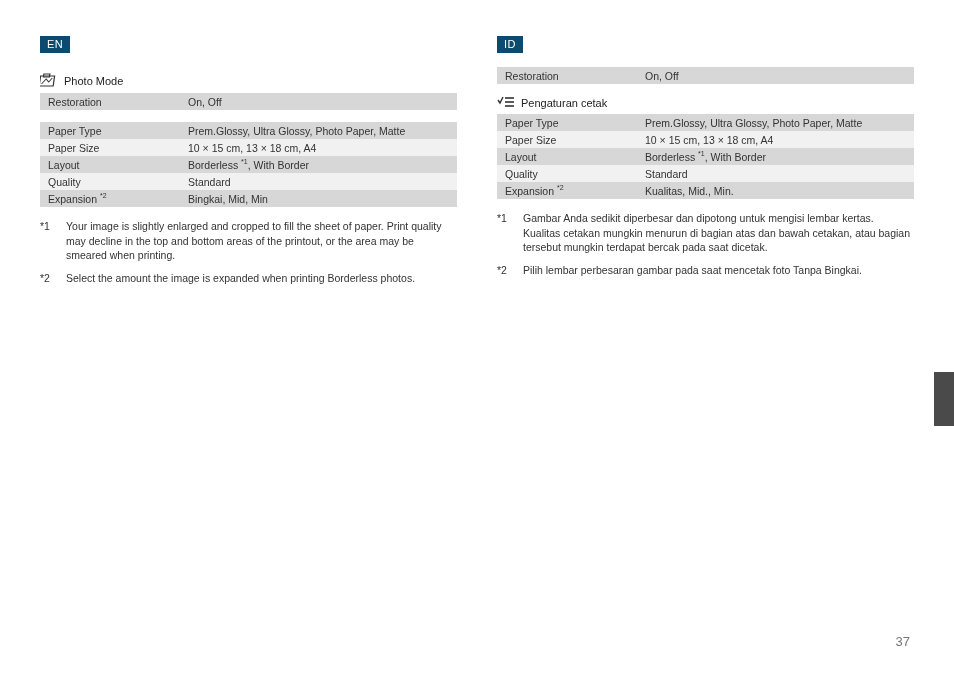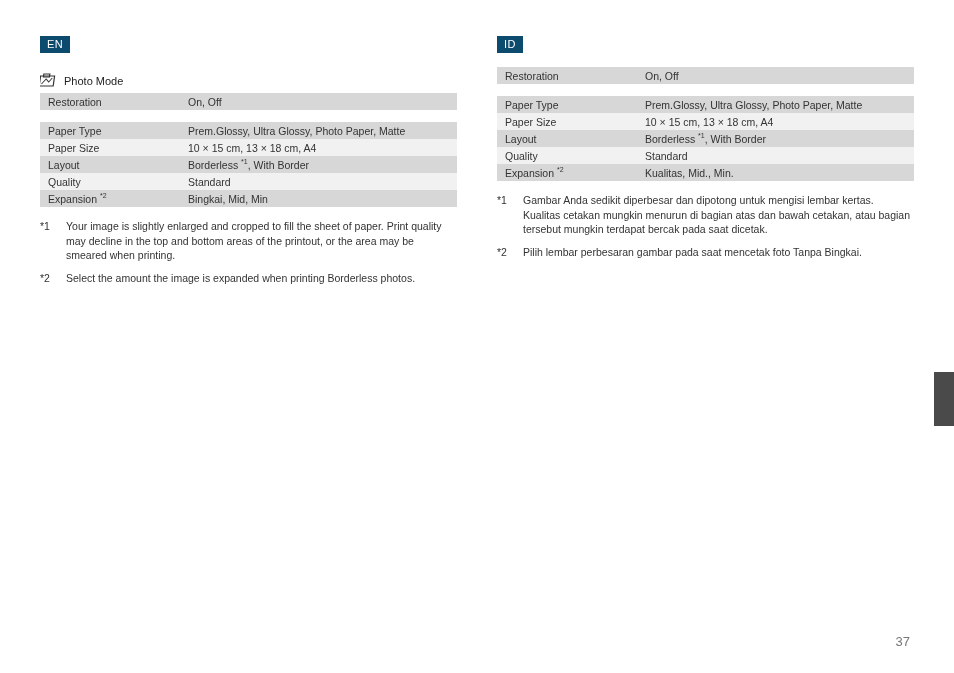--- a/index.html
+++ b/index.html
@@ -154,20 +154,31 @@
 
     <table class="settings">
       <tbody>
           <tr>
         <td>Restoration</td>
         <td>On, Off</td>
       </tr>
     </tbody>
       </table>
 
+    <div class="section-head">
+      <span class="settings-icon">
+        <svg width="18" height="12" viewBox="0 0 18 12">
+            <polyline points="1,4 3,7 6,1" fill="none" stroke="#333" stroke-width="1.4"></polyline>
+            <line x1="8" y1="2" x2="17" y2="2" stroke="#333" stroke-width="1.6"></line>
+            <line x1="8" y1="6" x2="17" y2="6" stroke="#333" stroke-width="1.6"></line>
+            <line x1="8" y1="10" x2="17" y2="10" stroke="#333" stroke-width="1.6"></line>
+          </svg>
+      </span>
+      <span class="title">Pengaturan cetak</span>
+    </div>
     <table class="settings">
       <tbody>
           <tr>
         <td>Paper Type</td>
         <td>Prem.Glossy, Ultra Glossy, Photo Paper, Matte</td>
       </tr>
       <tr>
         <td>Paper Size</td>
         <td>10 × 15 cm, 13 × 18 cm, A4</td>
       </tr>

